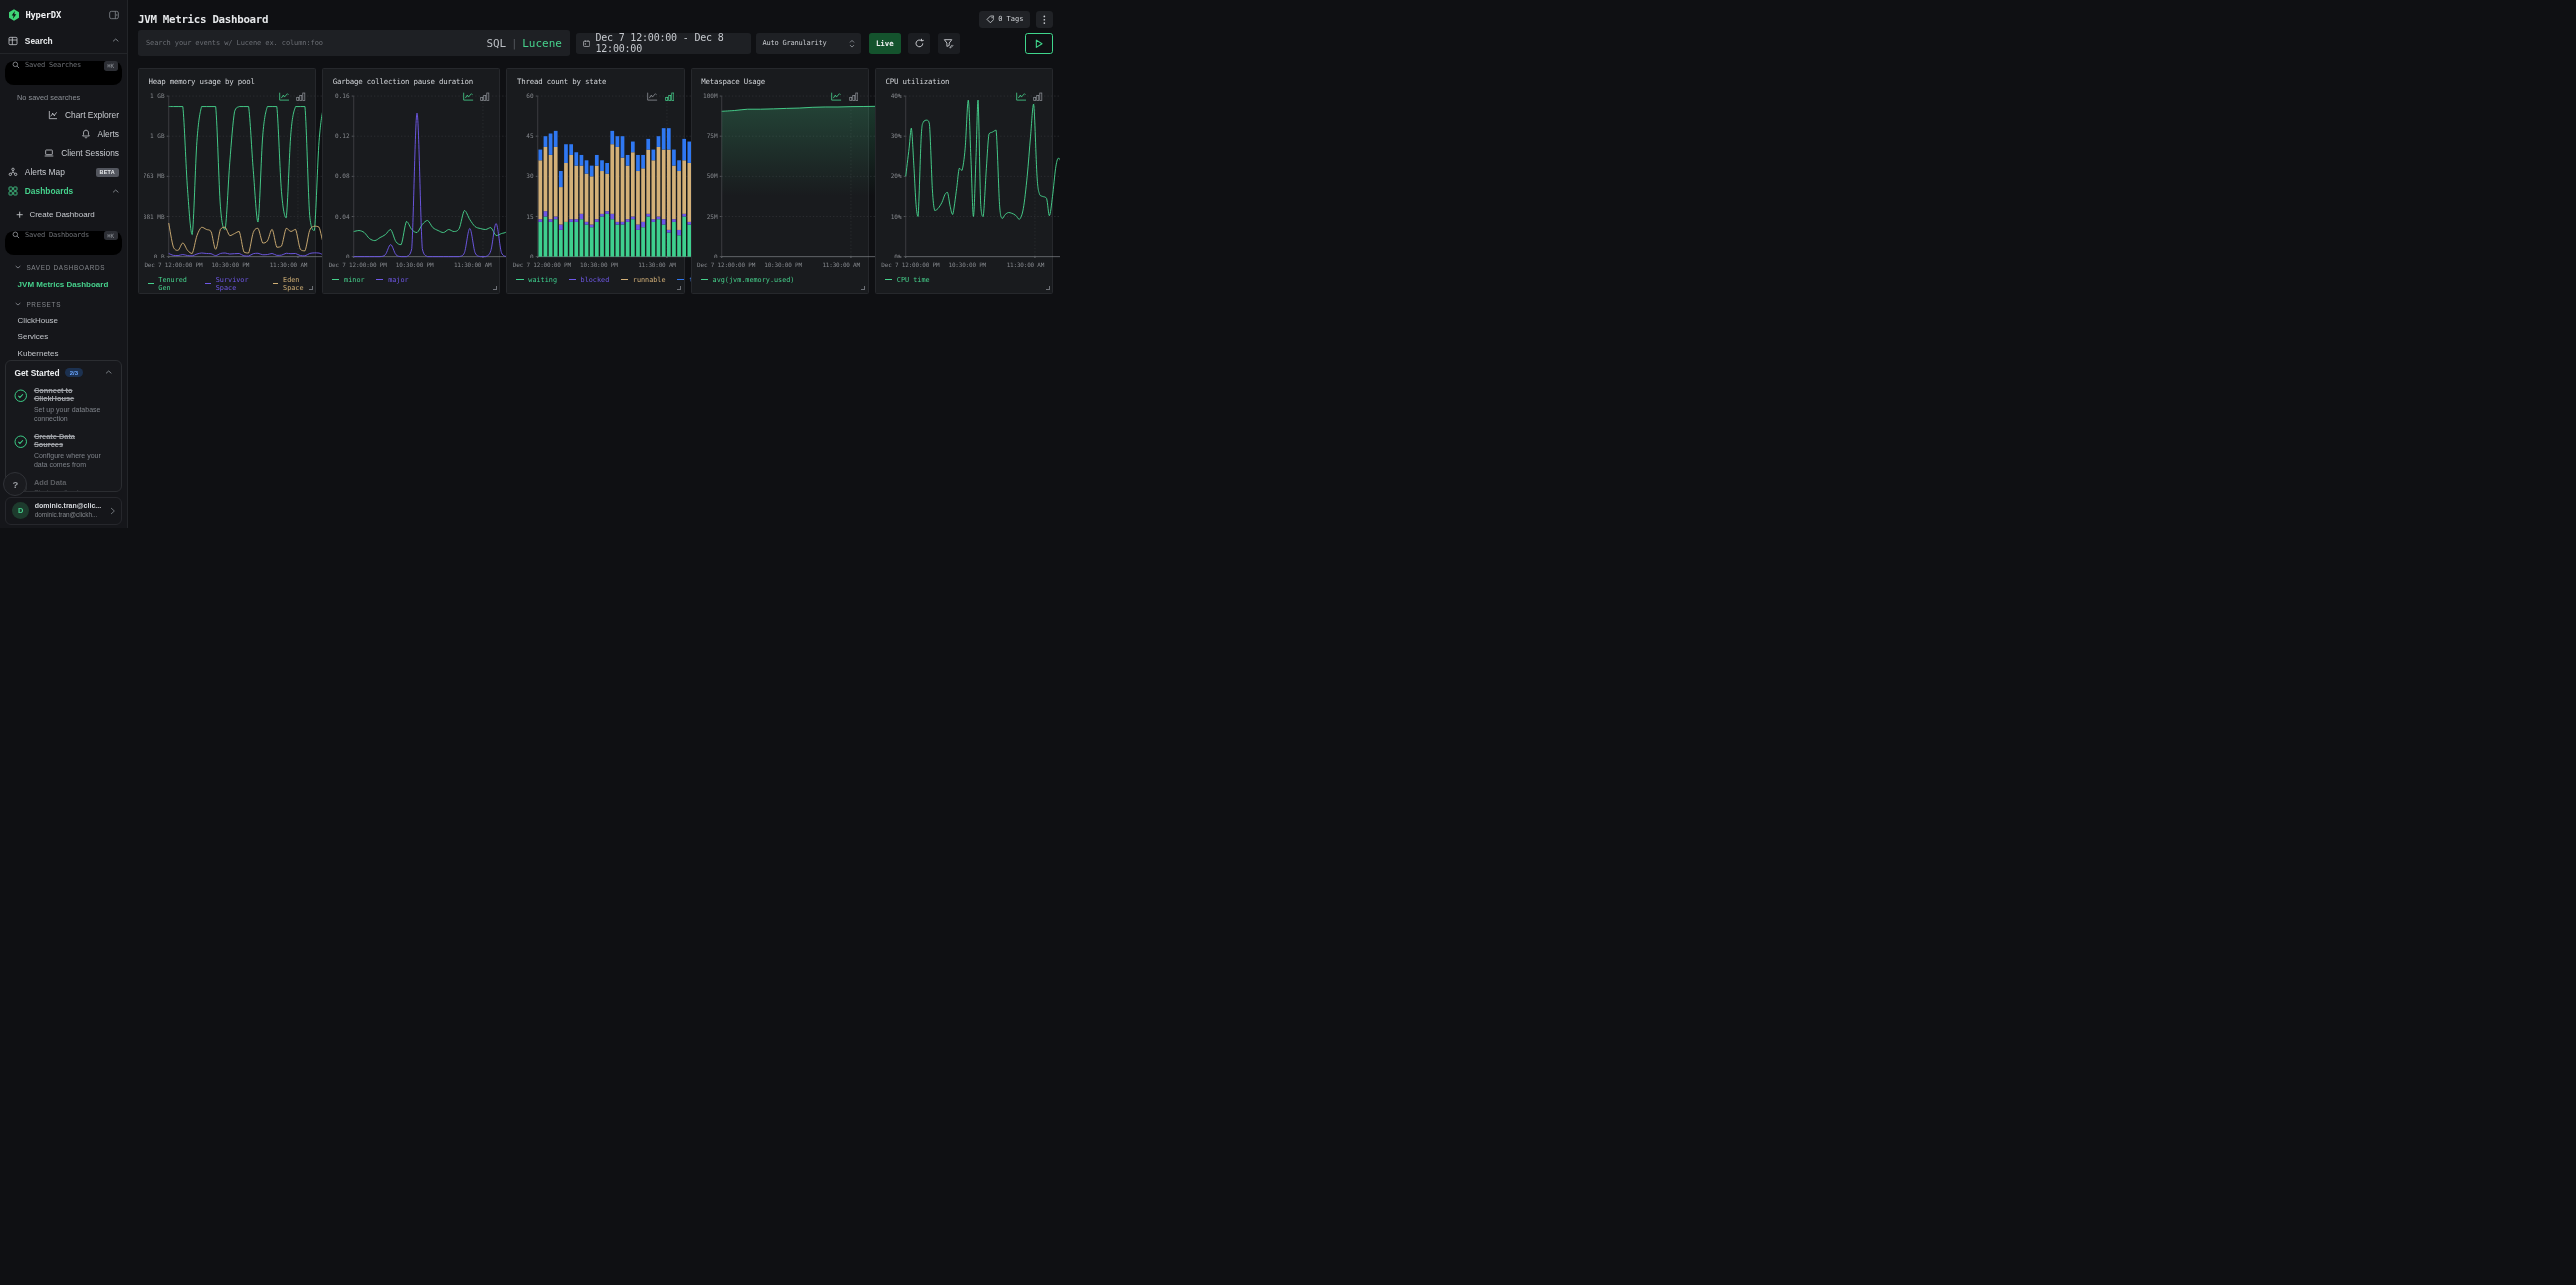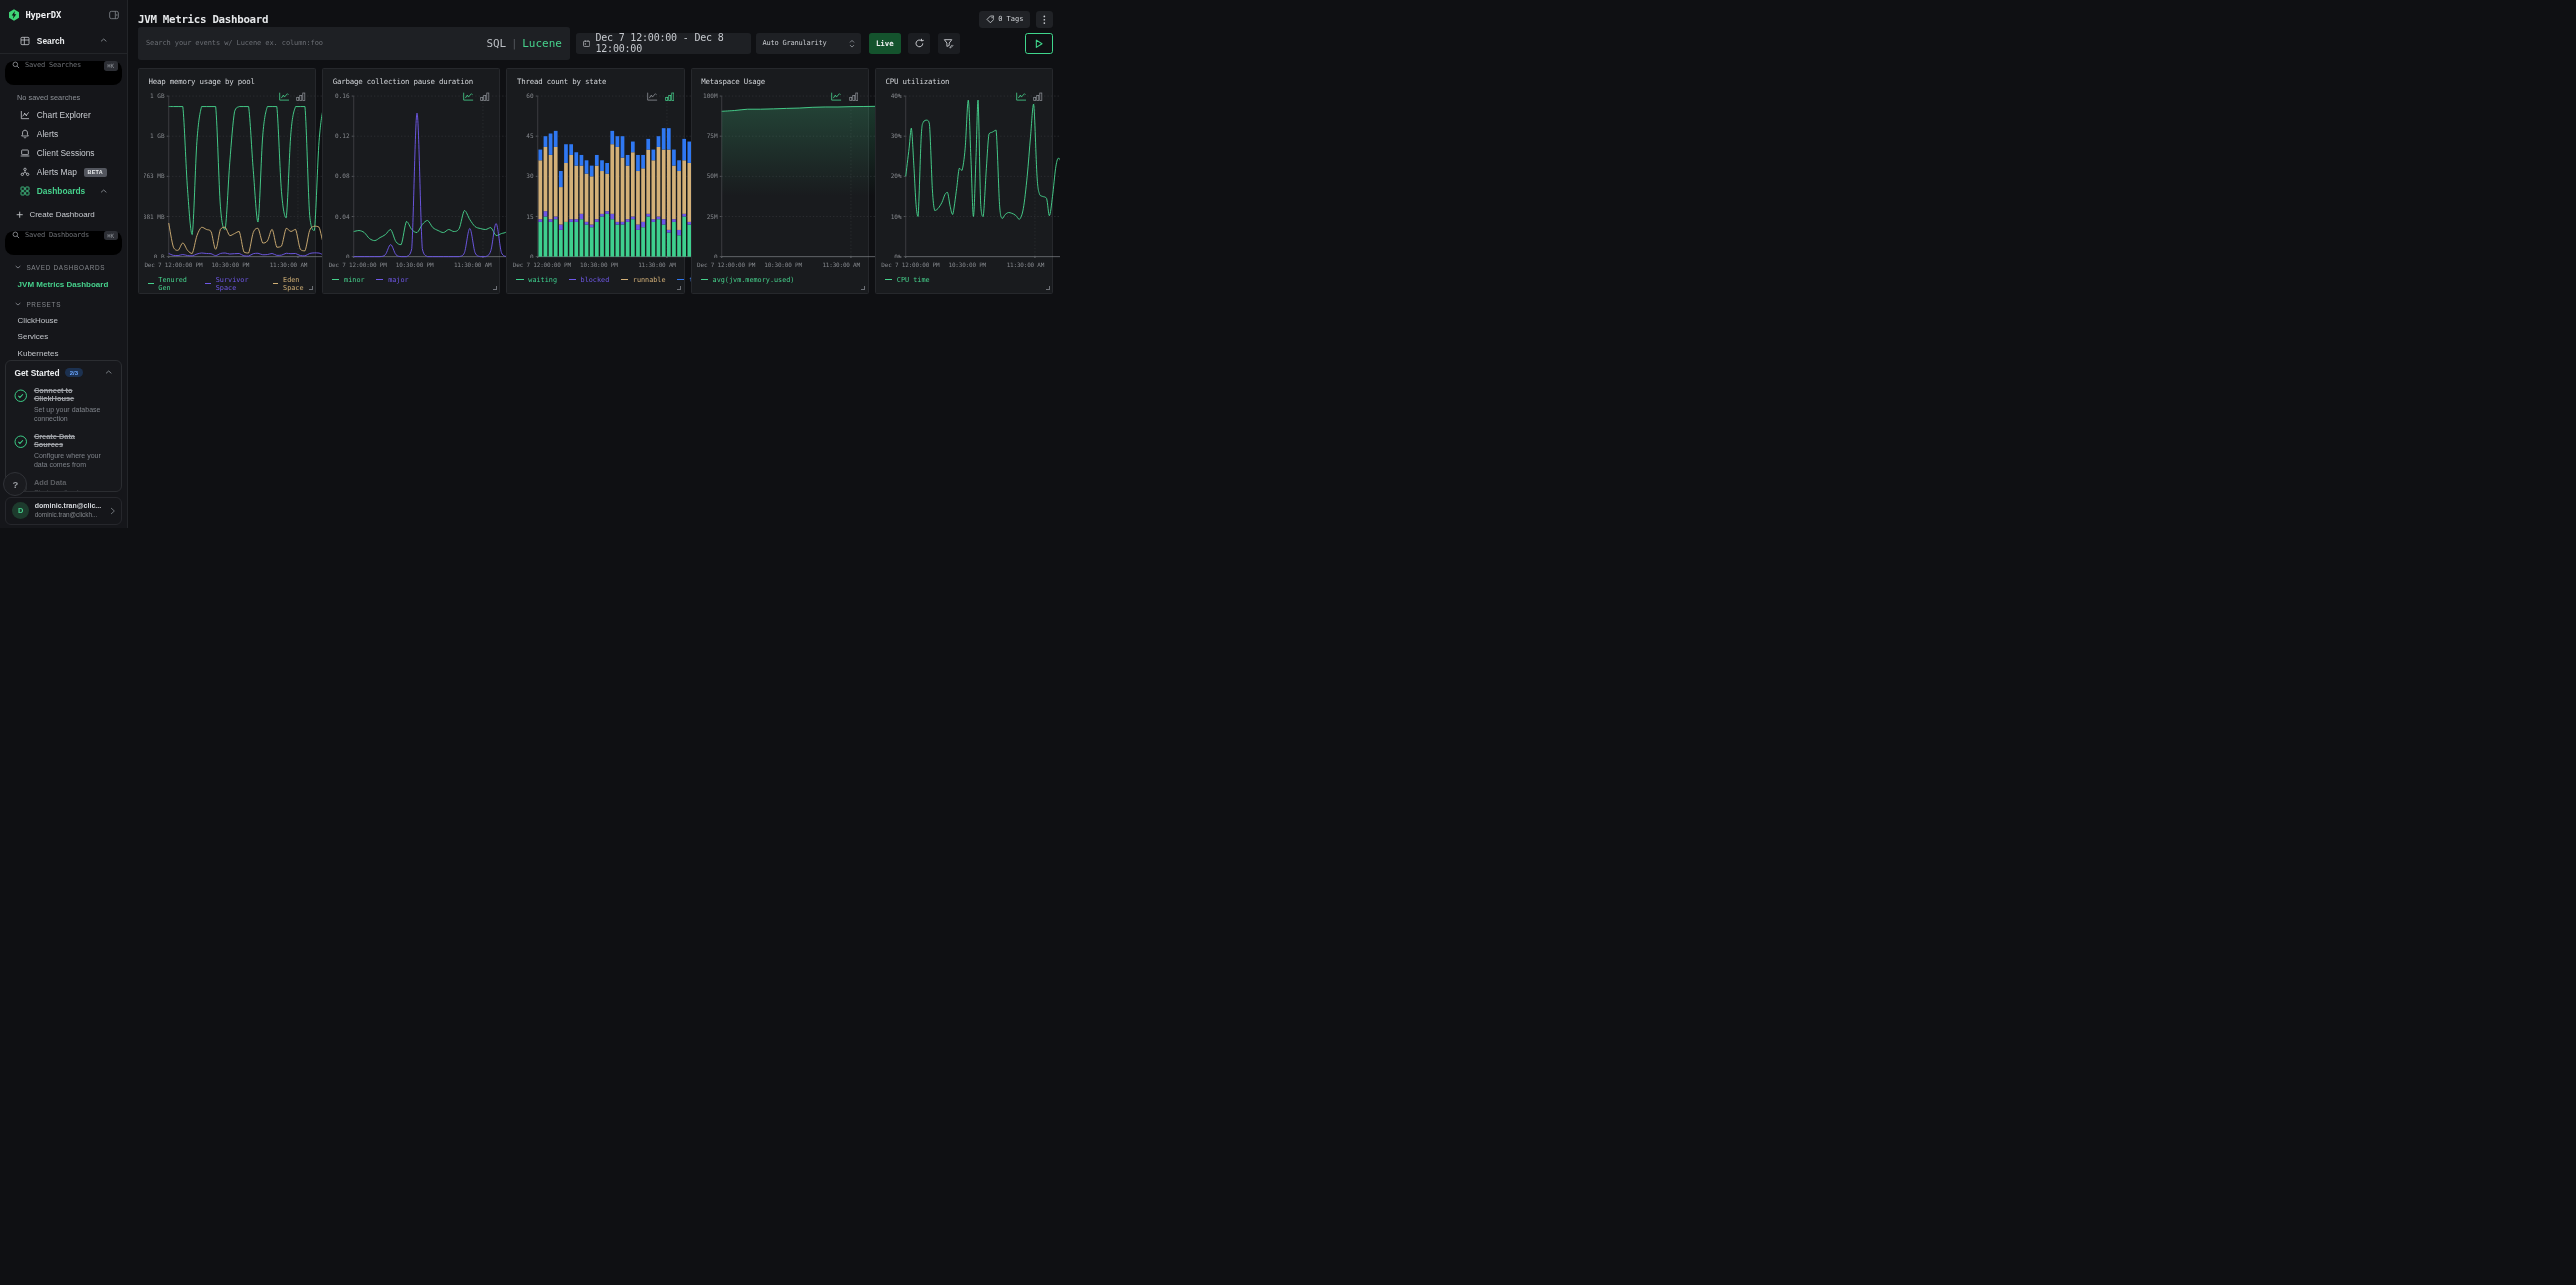--- a/index.html
+++ b/index.html
@@ -4,21 +4,21 @@
 <style>
   * { margin:0; padding:0; box-sizing:border-box; }
   html,body { width:1060px; height:528px; overflow:hidden; background:#0f1013; }
   body { font-family:"Liberation Sans", sans-serif; color:#e3e5e8; position:relative; }
 
   
   .sidebar { position:absolute; left:0; top:0; width:128px; height:528px; background:#15161a; border-right:0.7px solid #232529; z-index:5; }
   .side-header { display:flex; align-items:center; height:30px; padding:0 8px; }
   .brand { font-family:"DejaVu Sans Mono", monospace; font-weight:bold; font-size:8.8px; color:#f2f3f5; margin-left:5.4px; letter-spacing:-0.2px; }
   .collapse-btn { margin-left:auto; opacity:.75; cursor:pointer; }
-  .side-row { display:flex; align-items:center; height:19px; padding:0 20px; font-size:8.4px; color:#c9ccd1; cursor:pointer; }
+  .side-row { display:flex; align-items:center; height:19px; padding:0 8px; font-size:8.4px; color:#c9ccd1; cursor:pointer;justify-content:flex-end; }
   .side-row .lbl { margin-left:6.8px; }
   .side-row.head-row { font-weight:bold; color:#e8eaec; height:21.6px; }
   .divider { border-bottom:0.7px solid #232529; margin-top:1.4px; }
   .pill-input { display:flex; align-items:flex-start; height:24px; margin:6.8px 5.4px 0 5.4px; background:#000000; border-radius:8.8px; padding:0 4px 0 6.8px; cursor:text; }
   .pill-input .ph { font-family:"DejaVu Sans Mono", monospace; font-size:7px; color:#6e7176; margin-left:4.7px; letter-spacing:-0.2px; }
   .kbd { margin-left:auto; background:#2d2f35; color:#8d9197; border-radius:2.7px; font-size:6px; padding:1.4px 3.4px; font-family:"DejaVu Sans Mono", monospace; }
   .note { font-size:7.4px; color:#8d9197; margin:8px 0 2.7px 17px; }
   .beta { margin-left:auto; background:#53565e; color:#e8eaec; font-size:5.4px; font-weight:bold; letter-spacing:0.3px; padding:1.7px 4px; border-radius:2px; }
   .side-row.active { color:#46d18c; font-weight:bold; }
   .chev { margin-left:auto; opacity:.8; }
@@ -48,21 +48,21 @@
   .user-chev { margin-left:auto; opacity:.7; }
 
   
   .main { position:absolute; left:128px; top:0; right:0; bottom:0; padding:0 6.8px 0 10px; }
   .title-row { display:flex; align-items:center; padding-top:10.8px; height:28px; }
   .page-title { font-family:"DejaVu Sans Mono", monospace; font-size:10.8px; color:#e6e8ea; letter-spacing:-0.3px; }
   .title-right { margin-left:auto; display:flex; gap:5.4px; }
   .tags-btn { display:flex; align-items:center; gap:4px; background:#202226; border-radius:3.4px; height:17.6px; padding:0 6.8px; font-family:"DejaVu Sans Mono", monospace; font-size:7px; color:#d3d6da; cursor:pointer; }
   .kebab-btn { width:17.6px; height:17.6px; background:#202226; border-radius:3.4px; display:flex; align-items:center; justify-content:center; cursor:pointer; }
   .controls-row { display:flex; align-items:center; margin-top:4.7px; height:21.6px; }
-  .search-box { flex:0 0 432px; height:33px; background:#1e2024; border-radius:2.7px; display:flex; align-items:center; padding:0 8px; cursor:text; }
+  .search-box { flex:0 0 432px; height:26px; background:#1e2024; border-radius:2.7px; display:flex; align-items:center; padding:0 8px; cursor:text; }
   .search-ph { font-family:"DejaVu Sans Mono", monospace; font-size:7px; color:#6b6e74; letter-spacing:-0.1px; }
   .lang-toggle { margin-left:auto; font-family:"DejaVu Sans Mono", monospace; font-size:11px; display:flex; gap:4.7px; }
   .lang-sql { color:#babdc2; cursor:pointer; }
   .lang-sep { color:#54575c; }
   .lang-lucene { color:#46d18c; cursor:pointer; }
   .date-box { margin-left:6px; width:175px; height:21.6px; background:#1e2024; border-radius:2.7px; display:flex; align-items:center; gap:5.4px; padding:0 6.8px; font-family:"DejaVu Sans Mono", monospace; font-size:10px; color:#c6c9ce; cursor:pointer; letter-spacing:-0.2px; }
   .gran-box { margin-left:5.4px; width:105px; height:21.6px; background:#1e2024; border-radius:2.7px; display:flex; align-items:center; padding:0 6px; font-family:"DejaVu Sans Mono", monospace; font-size:7px; color:#c6c9ce; cursor:pointer; letter-spacing:-0.2px; }
   .gran-box .updown { margin-left:auto; }
   .live-btn { margin-left:7.4px; width:32px; height:21.6px; background:#14532d; border-radius:2.7px; font-family:"DejaVu Sans Mono", monospace; font-size:7.4px; font-weight:bold; color:#f0f1f3; display:flex; align-items:center; justify-content:center; cursor:pointer; }
   .icon-btn { margin-left:7.4px; width:22px; height:21.6px; background:#1b1d21; border-radius:2.7px; display:flex; align-items:center; justify-content:center; cursor:pointer; }

